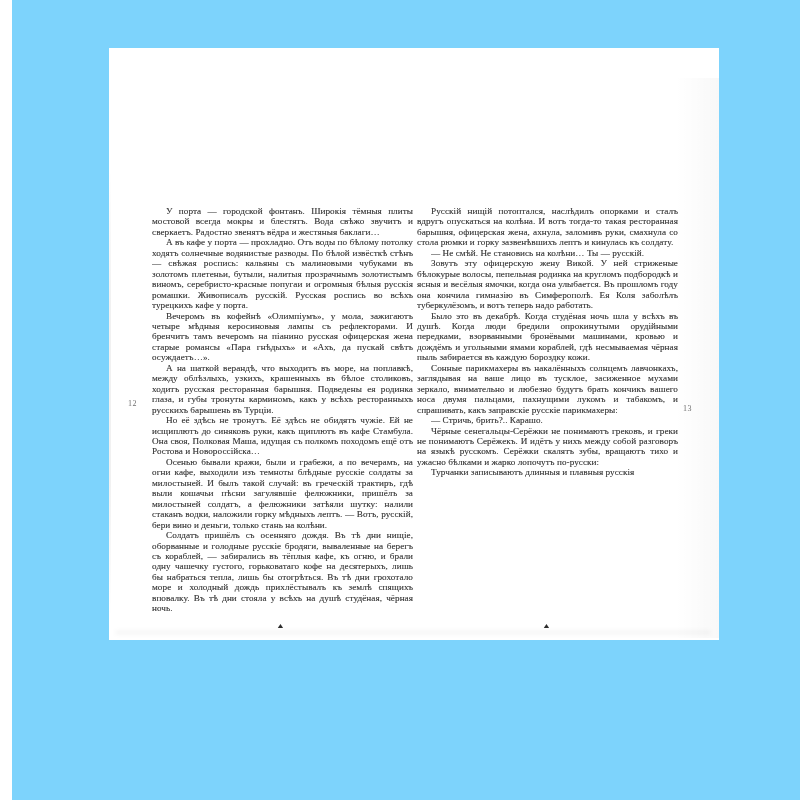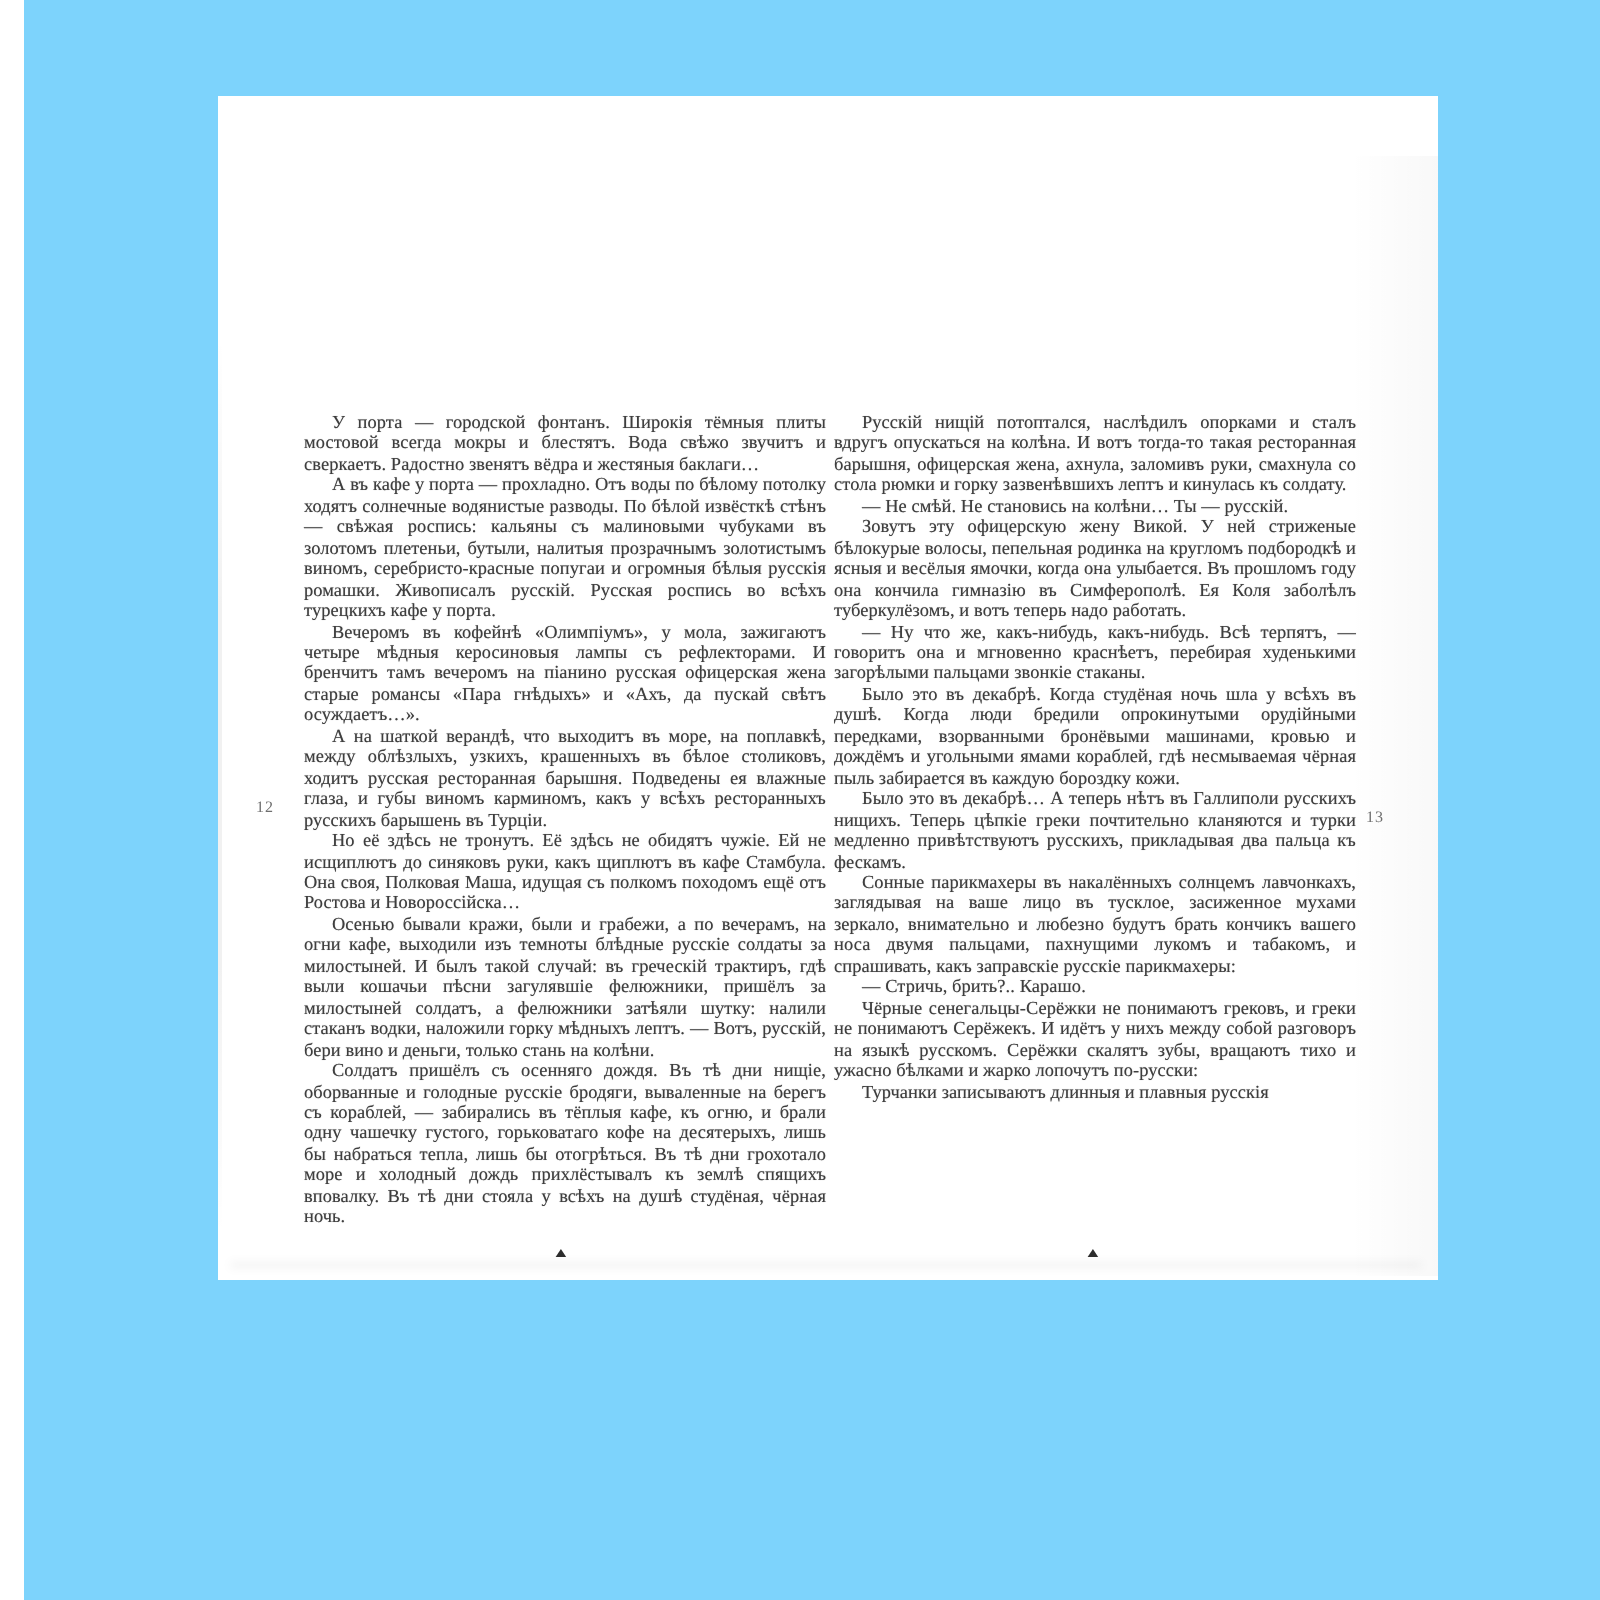--- a/index.html
+++ b/index.html
@@ -82,33 +82,31 @@
   <div class="spread">
     <div class="edge-left"></div>
     <div class="edge-right"></div>
     <div class="edge-bottom"></div>
   </div>
 
   <div id="left-text" class="page-text" lang="ru">
       <p>У порта — городской фонтанъ. Широкія тёмныя плиты мостовой всегда мокры и блестятъ. Вода свѣжо звучитъ и сверкаетъ. Радостно звенятъ вёдра и жестяныя баклаги…</p>
       <p>А въ кафе у порта — прохладно. Отъ воды по бѣлому потолку ходятъ солнечные водянистые разводы. По бѣлой извёсткѣ стѣнъ — свѣжая роспись: кальяны съ малиновыми чубуками въ золотомъ плетеньи, бутыли, налитыя прозрачнымъ золотистымъ виномъ, серебристо-красные попугаи и огромныя бѣлыя русскія ромашки. Живописалъ русскій. Русская роспись во всѣхъ турецкихъ кафе у порта.</p>
       <p>Вечеромъ въ кофейнѣ «Олимпіумъ», у мола, зажигаютъ четыре мѣдныя керосиновыя лампы съ рефлекторами. И бренчитъ тамъ вечеромъ на піанино русская офицерская жена старые романсы «Пара гнѣдыхъ» и «Ахъ, да пускай свѣтъ осуждаетъ…».</p>
-      <p>А на шаткой верандѣ, что выходитъ въ море, на поплавкѣ, между облѣзлыхъ, узкихъ, крашенныхъ въ бѣлое столиковъ, ходитъ русская ресторанная барышня. Подведены ея влажные глаза, и губы виномъ карминомъ, какъ у всѣхъ ресторанныхъ русскихъ барышень въ Турціи.</p>
+      <p>А на шаткой верандѣ, что выходитъ въ море, на поплавкѣ, между облѣзлыхъ, узкихъ, крашенныхъ въ бѣлое столиковъ, ходитъ русская ресторанная барышня. Подведены ея родинка глаза, и губы тронуты карминомъ, какъ у всѣхъ ресторанныхъ русскихъ барышень въ Турціи.</p>
       <p>Но её здѣсь не тронутъ. Её здѣсь не обидятъ чужіе. Ей не исщиплютъ до синяковъ руки, какъ щиплютъ въ кафе Стамбула. Она своя, Полковая Маша, идущая съ полкомъ походомъ ещё отъ Ростова и Новороссійска…</p>
       <p>Осенью бывали кражи, были и грабежи, а по вечерамъ, на огни кафе, выходили изъ темноты блѣдные русскіе солдаты за милостыней. И былъ такой случай: въ греческій трактиръ, гдѣ выли кошачьи пѣсни загулявшіе фелюжники, пришёлъ за милостыней солдатъ, а фелюжники затѣяли шутку: налили стаканъ водки, наложили горку мѣдныхъ лептъ. — Вотъ, русскій, бери вино и деньги, только стань на колѣни.</p>
       <p>Солдатъ пришёлъ съ осенняго дождя. Въ тѣ дни нищіе, оборванные и голодные русскіе бродяги, вываленные на берегъ съ кораблей, — забирались въ тёплыя кафе, къ огню, и брали одну чашечку густого, горьковатаго кофе на десятерыхъ, лишь бы набраться тепла, лишь бы отогрѣться. Въ тѣ дни грохотало море и холодный дождь прихлёстывалъ къ землѣ спящихъ вповалку. Въ тѣ дни стояла у всѣхъ на душѣ студёная, чёрная ночь.</p>
     </div>
 
   <div id="right-text" class="page-text" lang="ru">
       <p>Русскій нищій потоптался, наслѣдилъ опорками и сталъ вдругъ опускаться на колѣна. И вотъ тогда-то такая ресторанная барышня, офицерская жена, ахнула, заломивъ руки, смахнула со стола рюмки и горку зазвенѣвшихъ лептъ и кинулась къ солдату.</p>
       <p>— Не смѣй. Не становись на колѣни… Ты — русскій.</p>
       <p>Зовутъ эту офицерскую жену Викой. У ней стриженые бѣлокурые волосы, пепельная родинка на кругломъ подбородкѣ и ясныя и весёлыя ямочки, когда она улыбается. Въ прошломъ году она кончила гимназію въ Симферополѣ. Ея Коля заболѣлъ туберкулёзомъ, и вотъ теперь надо работать.</p>
-      <p>— Ну что же, какъ-нибудь, какъ-нибудь. Всѣ терпятъ, — говоритъ она и мгновенно краснѣетъ, перебирая худенькими загорѣлыми пальцами звонкіе стаканы.</p>
       <p>Было это въ декабрѣ. Когда студёная ночь шла у всѣхъ въ душѣ. Когда люди бредили опрокинутыми орудійными передками, взорванными бронёвыми машинами, кровью и дождёмъ и угольными ямами кораблей, гдѣ несмываемая чёрная пыль забирается въ каждую бороздку кожи.</p>
-      <p>Было это въ декабрѣ… А теперь нѣтъ въ Галлиполи русскихъ нищихъ. Теперь цѣпкіе греки почтительно кланяются и турки медленно привѣтствуютъ русскихъ, прикладывая два пальца къ фескамъ.</p>
       <p>Сонные парикмахеры въ накалённыхъ солнцемъ лавчонкахъ, заглядывая на ваше лицо въ тусклое, засиженное мухами зеркало, внимательно и любезно будутъ брать кончикъ вашего носа двумя пальцами, пахнущими лукомъ и табакомъ, и спрашивать, какъ заправскіе русскіе парикмахеры:</p>
       <p>— Стричь, брить?.. Карашо.</p>
       <p>Чёрные сенегальцы-Серёжки не понимаютъ грековъ, и греки не понимаютъ Серёжекъ. И идётъ у нихъ между собой разговоръ на языкѣ русскомъ. Серёжки скалятъ зубы, вращаютъ тихо и ужасно бѣлками и жарко лопочутъ по-русски:</p>
       <p>Турчанки записываютъ длинныя и плавныя русскія</p>
     </div>
 
   <div id="page-num-left" class="page-number">12</div>
 
   <div id="page-num-right" class="page-number">13</div>
 

